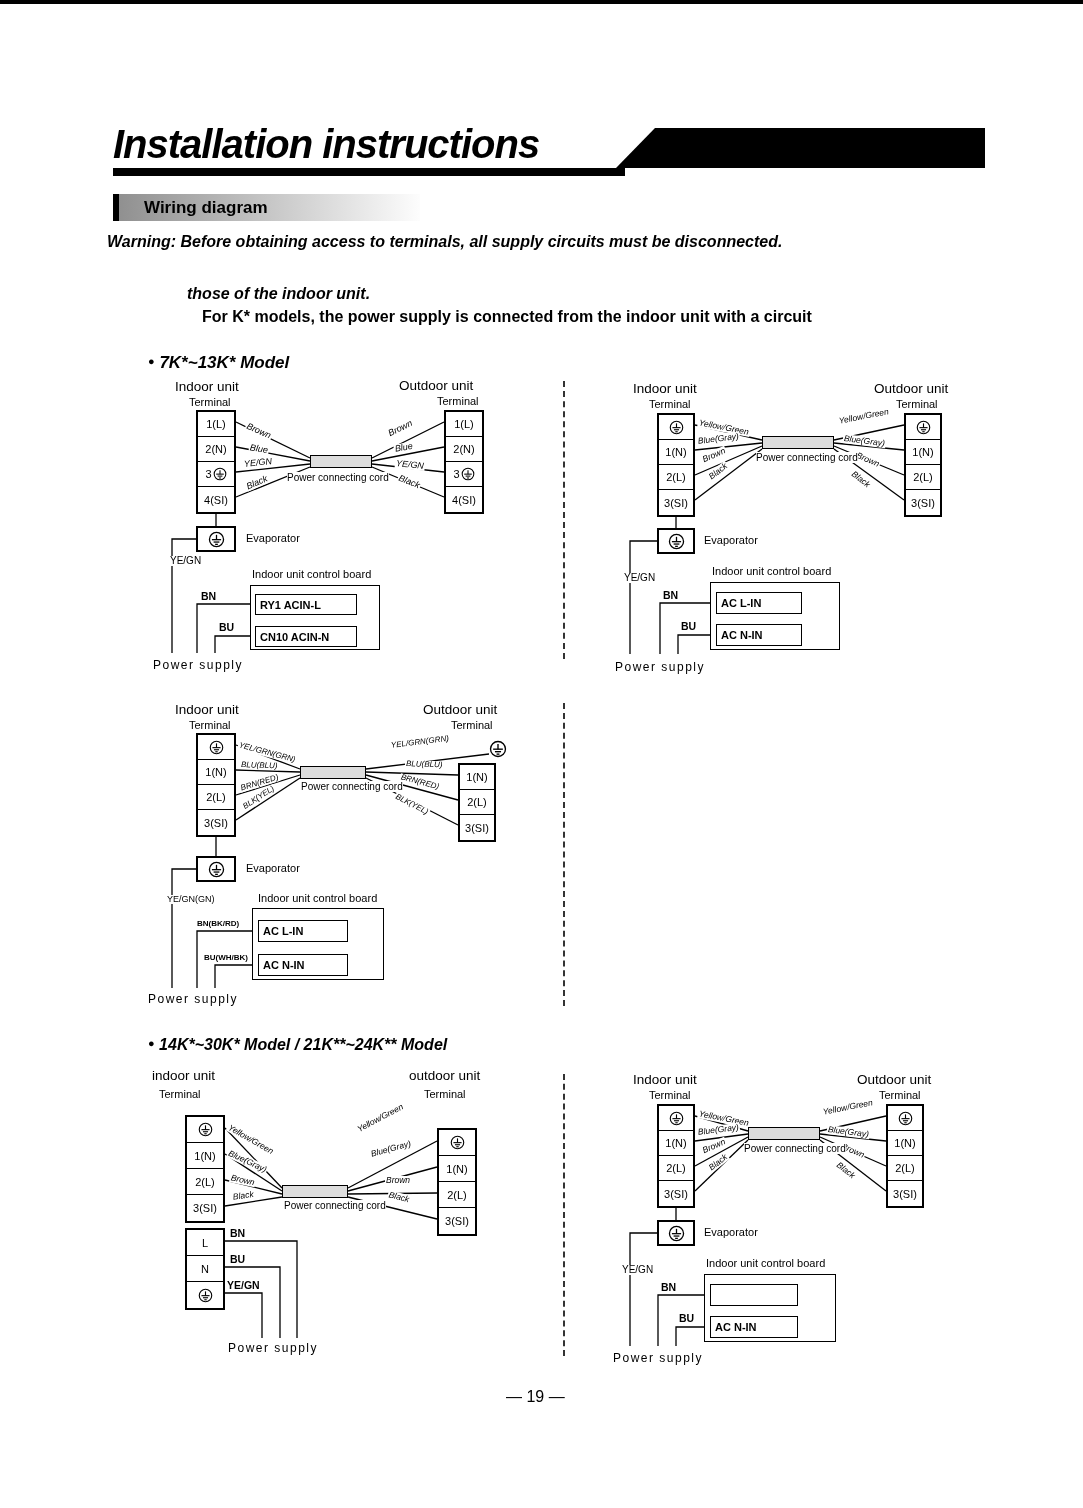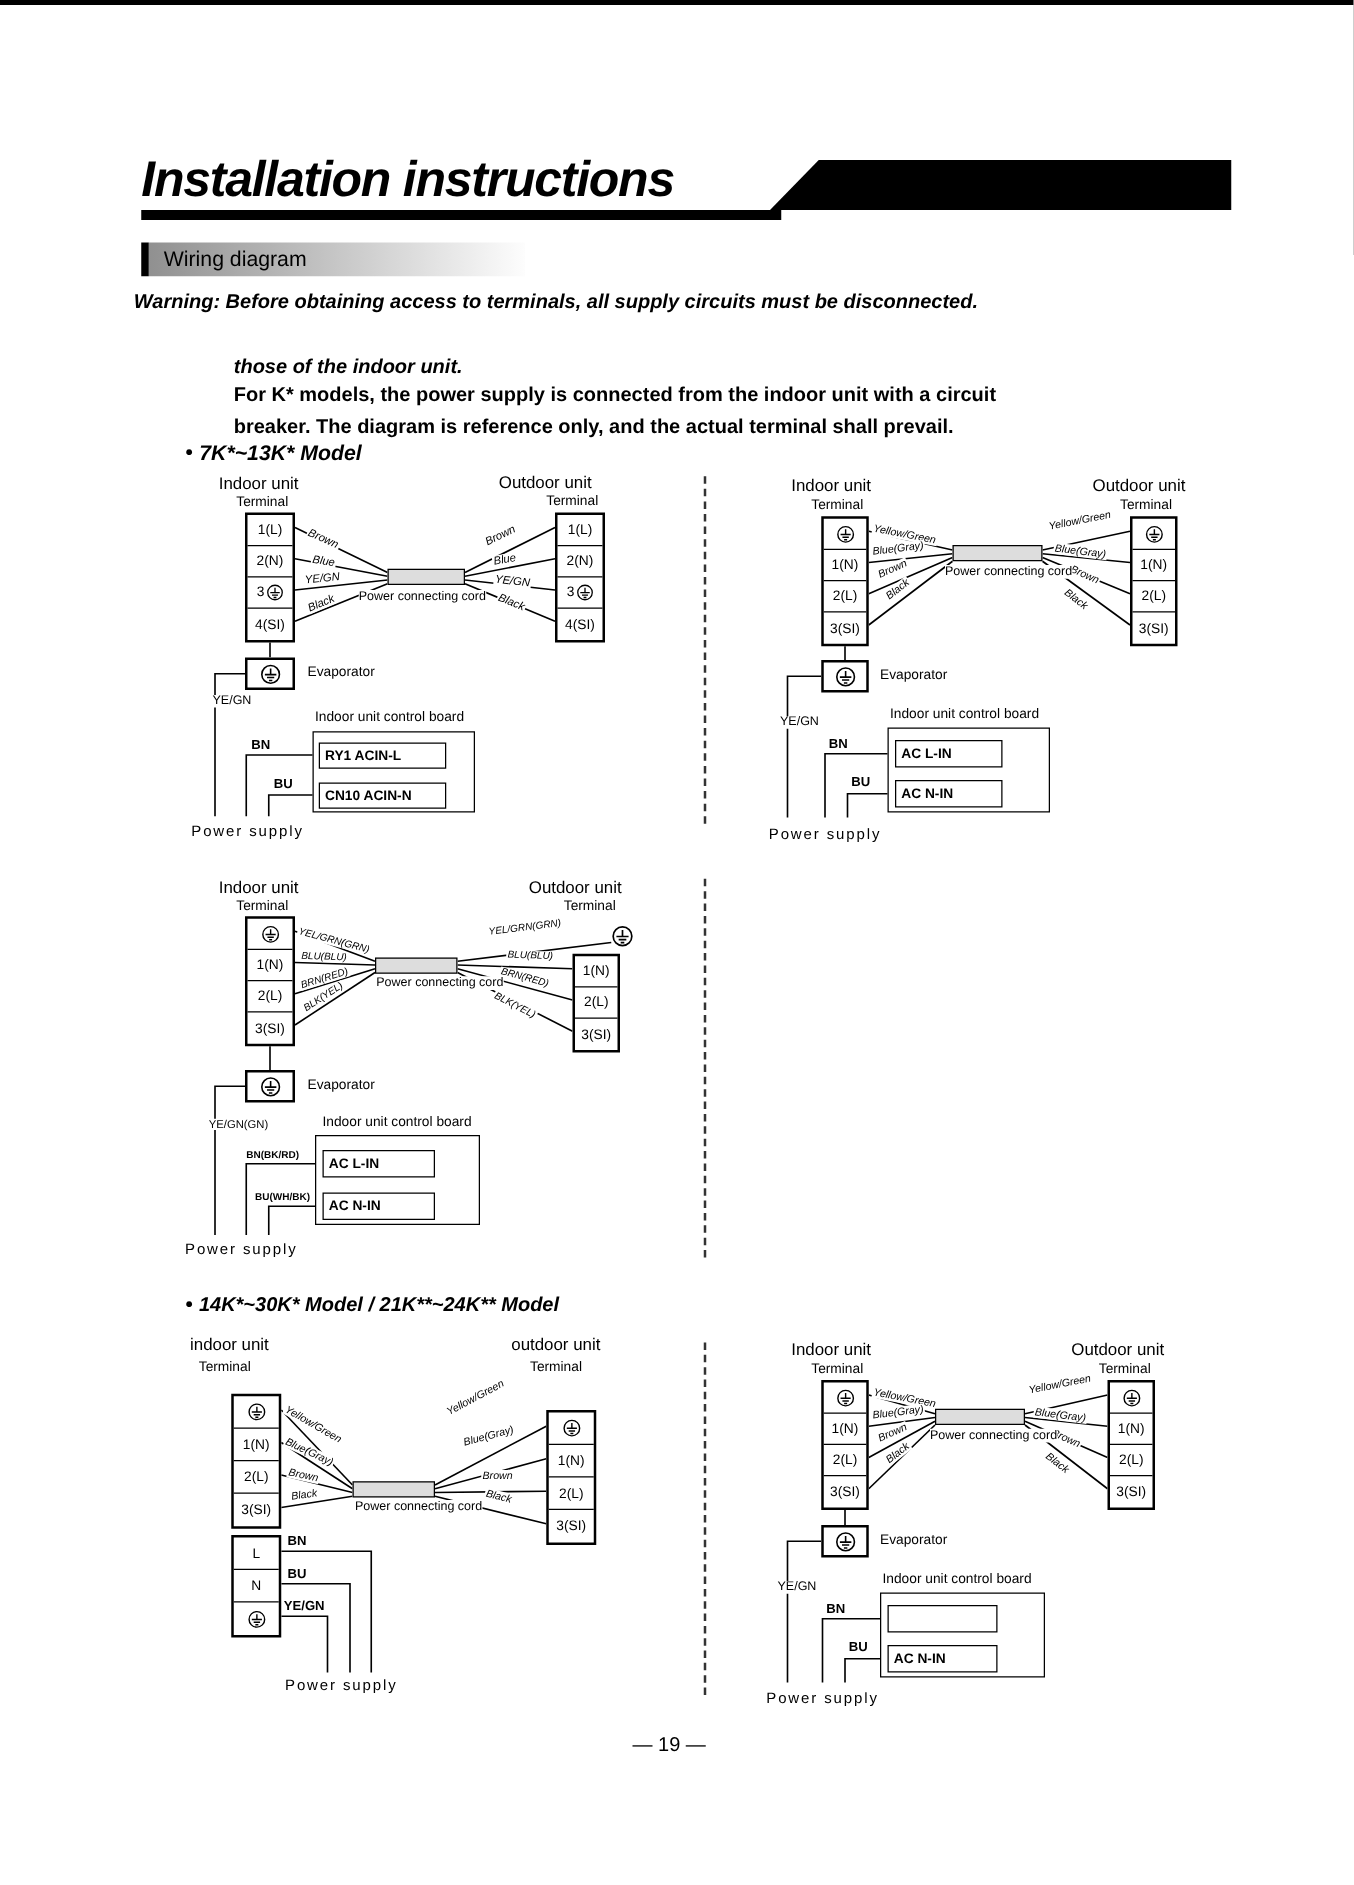--- a/index.html
+++ b/index.html
@@ -26,21 +26,21 @@
   .evap-lbl { position:absolute; font-size:11px; white-space:nowrap; }
   .cb-lbl { position:absolute; font-size:11px; white-space:nowrap; }
   .cb-outer { position:absolute; border:1px solid #000; background:#fff; }
   .cb-box { position:absolute; border:1px solid #000; display:flex; align-items:center; padding-left:4px; font-size:11px; font-weight:bold; background:#fff; white-space:nowrap; }
   .wl { position:absolute; font-size:10.5px; font-weight:bold; white-space:nowrap; background:#fff; line-height:1; }
   .ps-lbl { position:absolute; font-size:12px; letter-spacing:1.5px; white-space:nowrap; }
   .gw-lbl { position:absolute; font-size:10px; white-space:nowrap; background:#fff; line-height:1; }
   .dashed-v { position:absolute; width:0; border-left:2px dashed #333; }
   .section-hd { position:absolute; display:flex; align-items:center; border-left:6px solid #000;
                 background:linear-gradient(to right,#909090,#fdfdfd); }
-  .section-hd span { font-size:17px; font-weight:normal; padding-left:12px; }
+  .section-hd span { font-size:17px; font-weight:bold; padding-left:25px; }
   svg.overlay { position:absolute; left:0; top:0; pointer-events:none; }
 </style>
 </head>
 <body>
 
 <div class="page">
 
 <svg width="0" height="0" style="position:absolute">
   <defs>
     <symbol id="gnd" viewBox="0 0 20 20">
@@ -134,22 +134,21 @@
 
 <div class="abs" style="left:0;top:0;width:1083px;height:4px;background:#000"></div>
 <div class="title" style="left:113px;top:122px">Installation instructions</div>
 <div class="abs" style="left:113px;top:168px;width:512px;height:8px;background:#000"></div>
 <div class="section-hd" style="left:113px;top:194px;width:307px;height:27px">
   <span>Wiring diagram</span>
 </div>
 
 <div class="warn-it" style="left:107px;top:233px">Warning: Before obtaining access to terminals, all supply circuits must be disconnected.</div>
 <div class="warn-it" style="left:187px;top:285px">those of the indoor unit.</div>
-<div class="warn-up" style="left:187px;top:308px">For K* models, the power supply is connected from the indoor unit with a circuit</div>
-<div class="warn-up" style="left:187px;top:333px">breaker. The diagram is reference only, and the actual terminal shall prevail.</div>
+<div class="warn-up" style="left:202px;top:308px">For K* models, the power supply is connected from the indoor unit with a circuit</div>
 
 <div class="model-h" style="left:148px;top:353px">
   <span class="blt">●</span>
   <span>7K*~13K* Model</span>
 </div>
 <div class="model-h" style="left:148px;top:1036px;font-size:16px">
   <span class="blt">●</span>
   <span>14K*~30K* Model / 21K**~24K** Model</span>
 </div>
 

